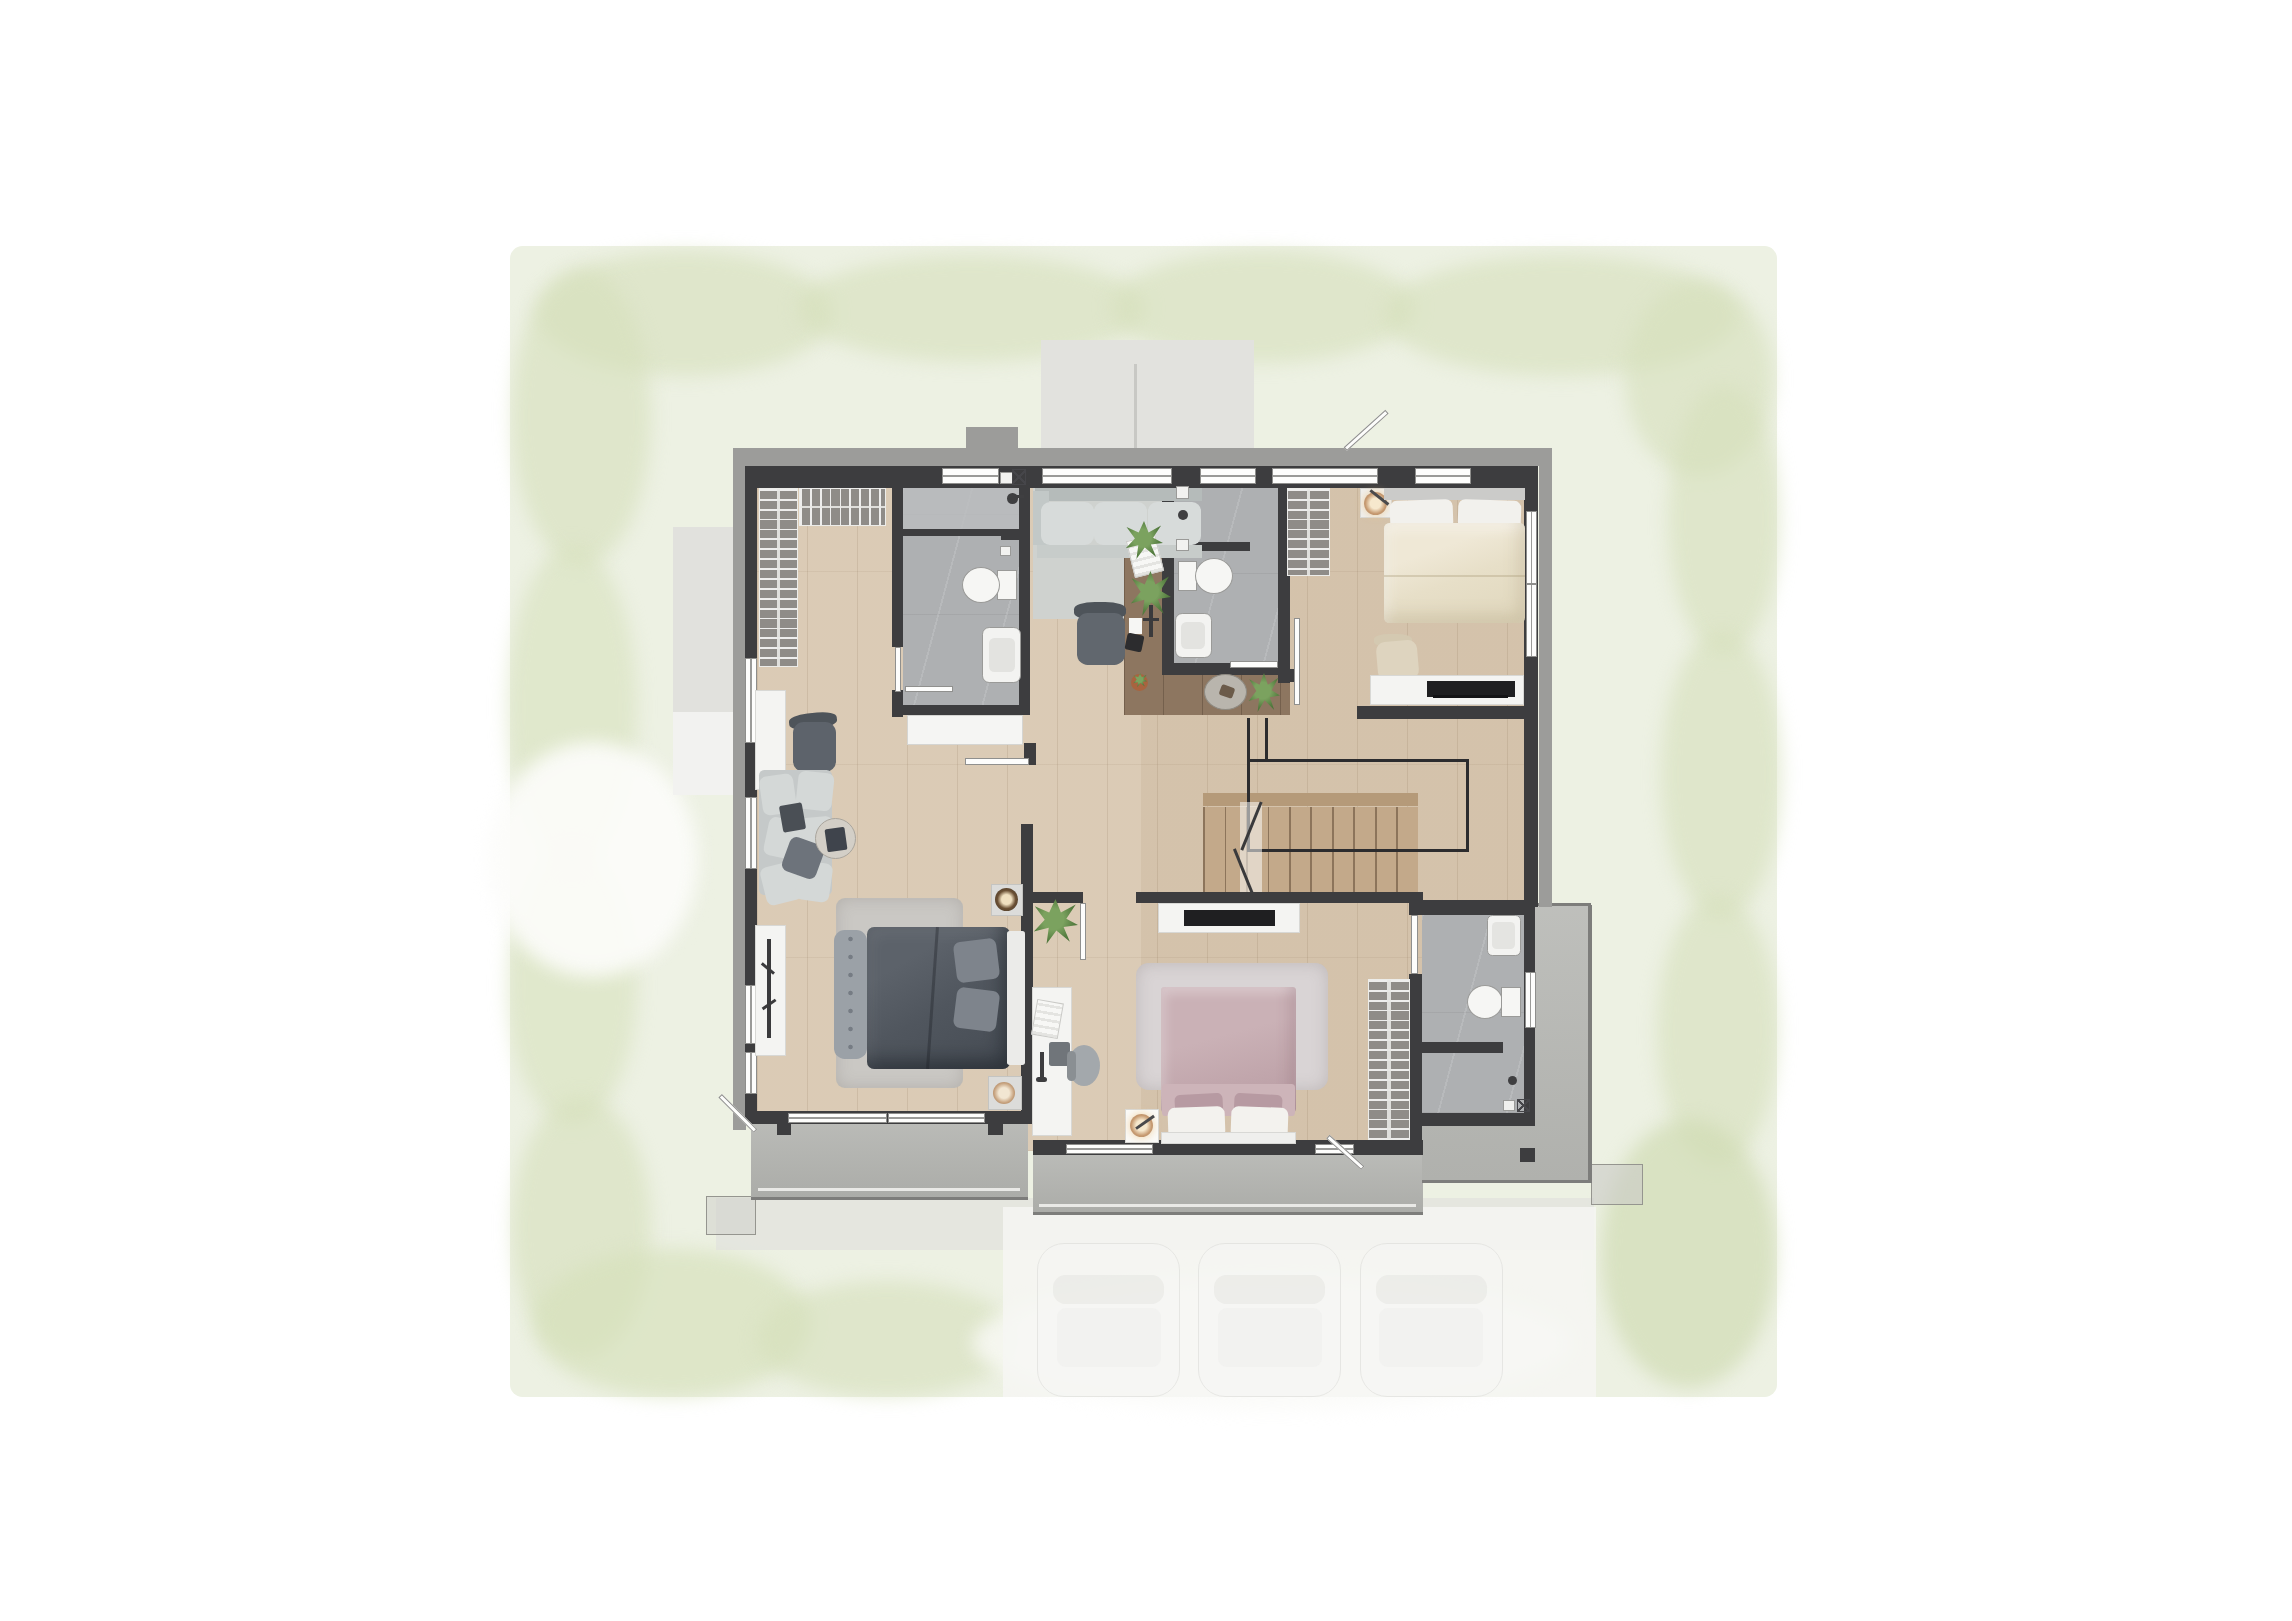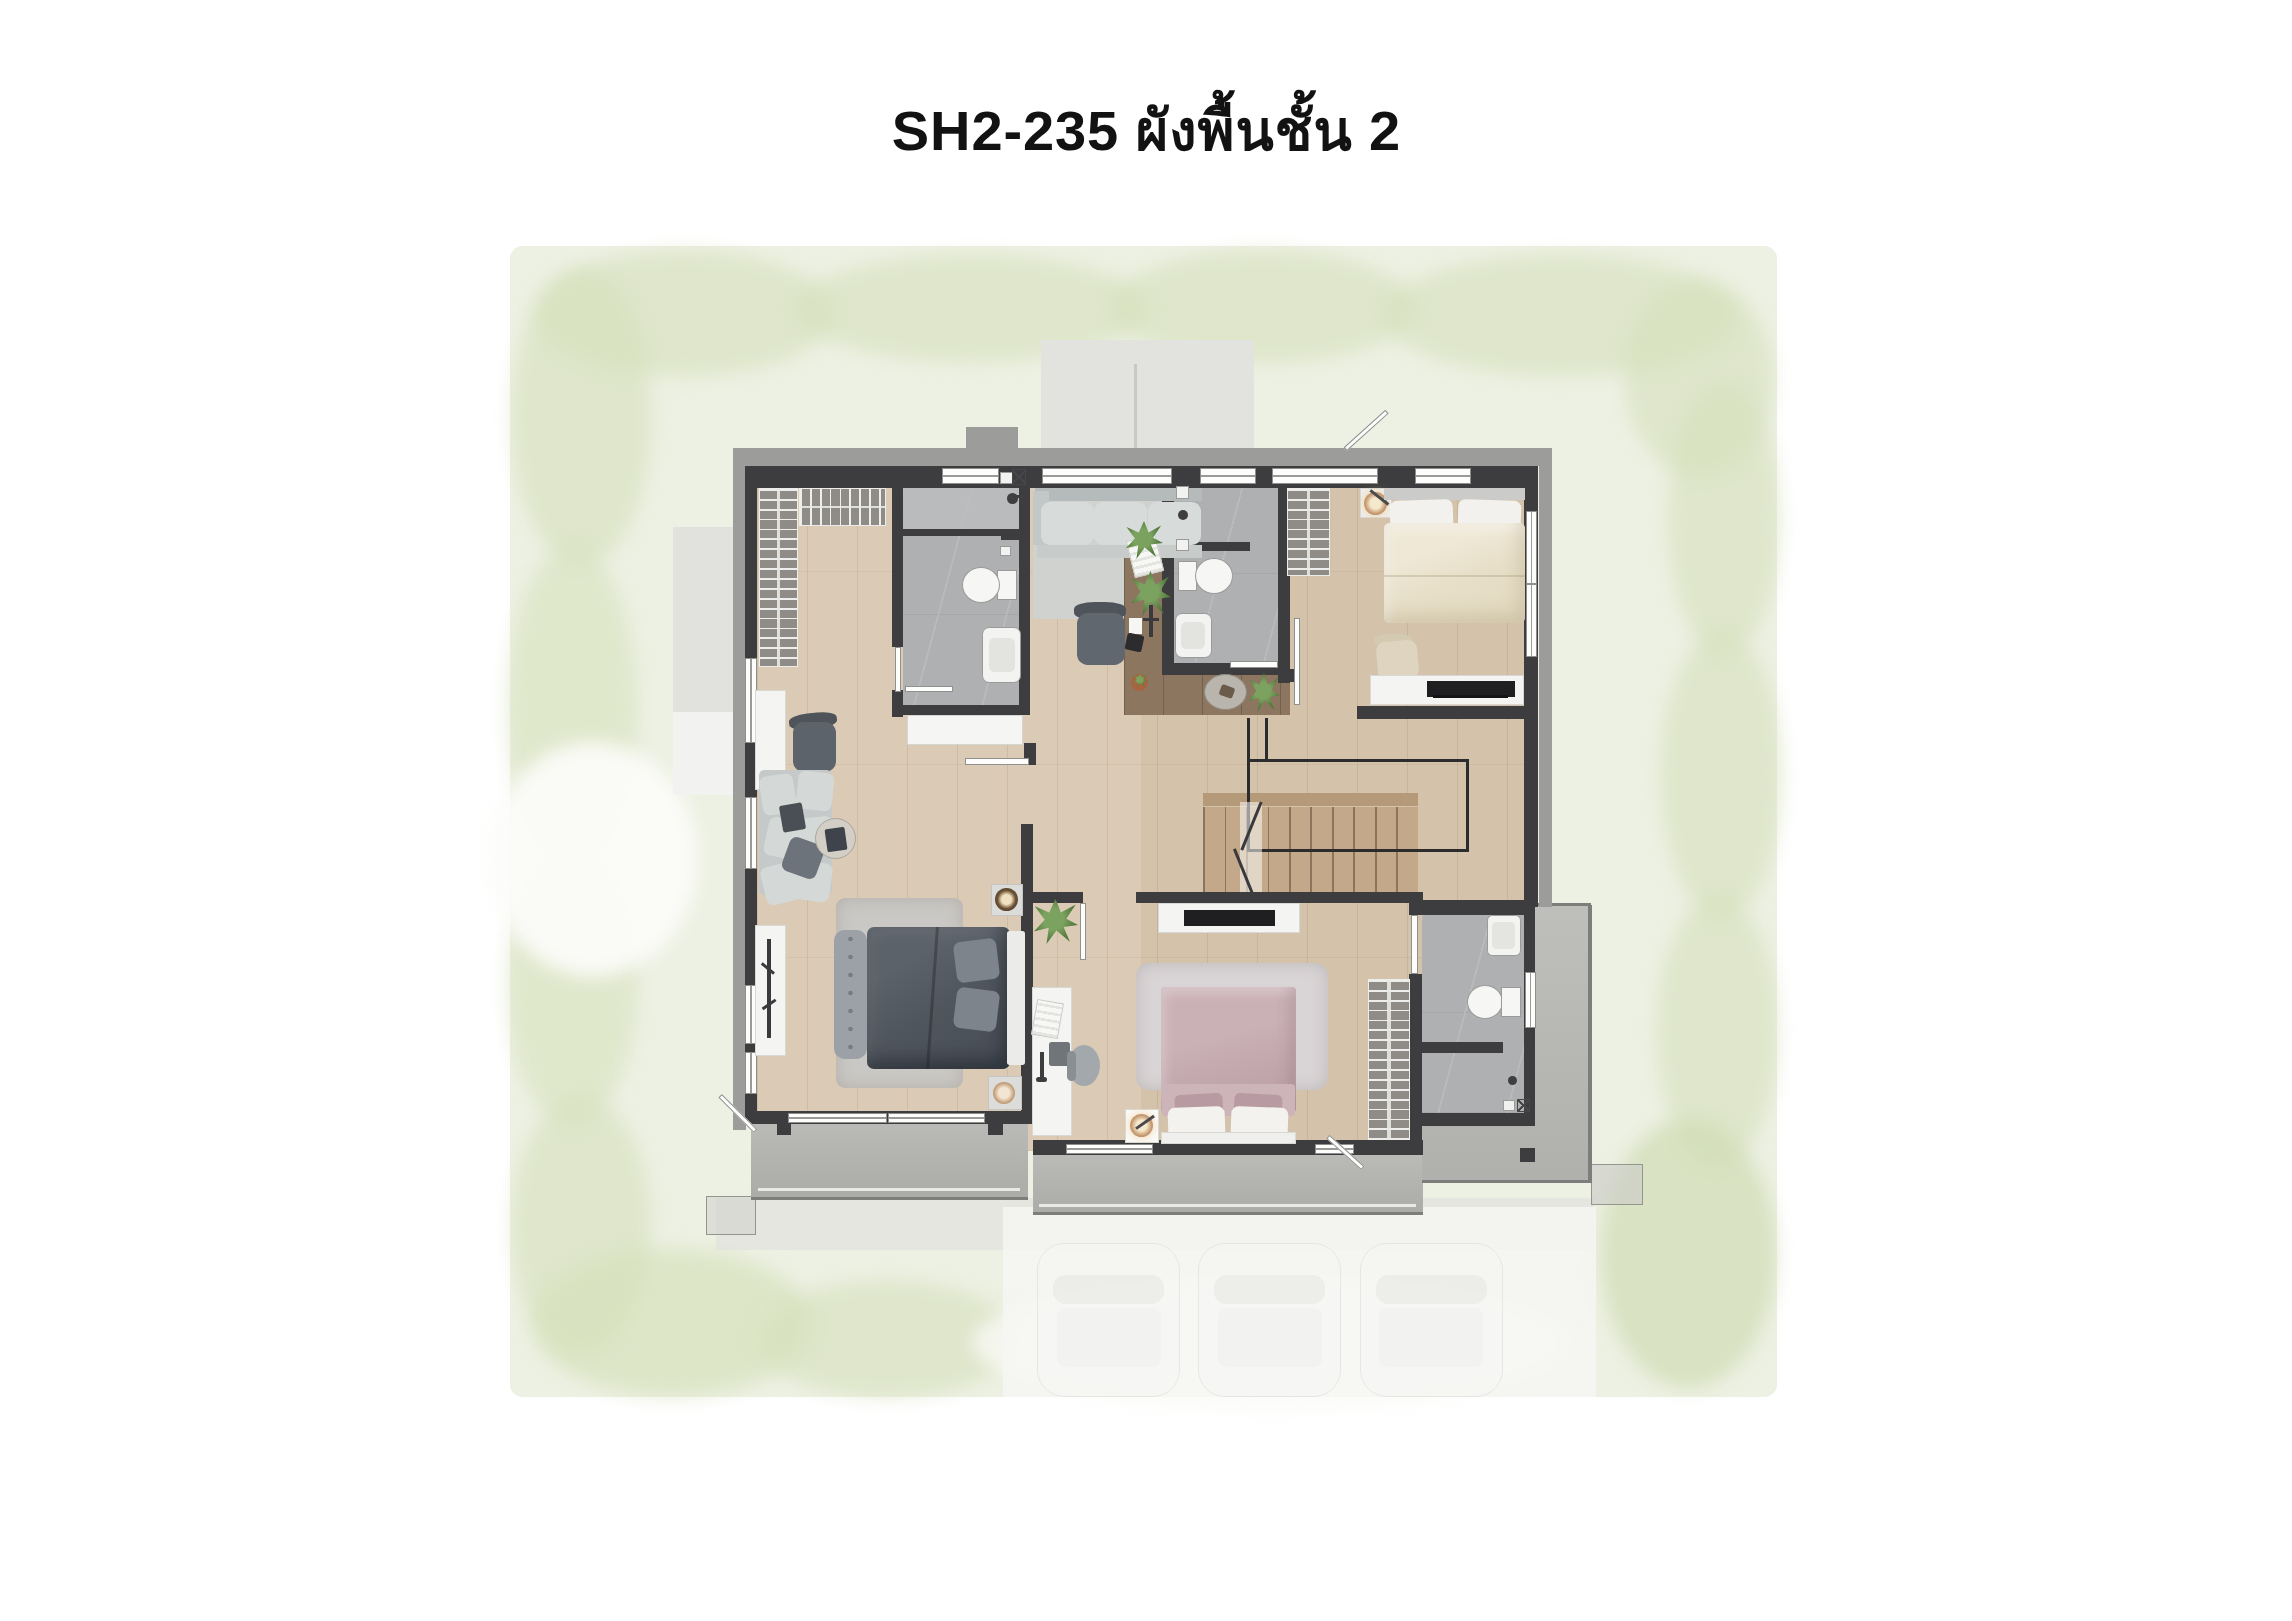--- a/index.html
+++ b/index.html
@@ -54,21 +54,20 @@
   .t-chaise{background-color:#9ba1a7;background-image:
      radial-gradient(circle 2.7px at 50% 9px, #767c84 0 1.8px, rgba(0,0,0,0) 2.7px);
      background-size:100% 18px;background-repeat:repeat-y;}
   .t-rug{box-shadow:inset 0 0 16px rgba(110,105,100,.25);}
   .t-car{opacity:.5;}
 </style>
 </head>
 <body>
 
 <div class="page">
-  <div class="title">SH2-235 ผังพื้นชั้น 2</div>
   <div class="plan">
       <div class="el t-rect" style="left: 510px; top: 246px; width: 1267px; height: 1151px; background-color: rgb(237, 241, 227); border-radius: 12.5px;"></div>
       <div class="el t-blob" style="left: 537px; top: 251px; width: 296px; height: 125px; background-color: rgba(213, 224, 186, 0.6);"></div>
       <div class="el t-blob" style="left: 797px; top: 255px; width: 349px; height: 107px; background-color: rgba(213, 224, 186, 0.6);"></div>
       <div class="el t-blob" style="left: 1111px; top: 251px; width: 304px; height: 112px; background-color: rgba(213, 224, 186, 0.6);"></div>
       <div class="el t-blob" style="left: 1384px; top: 255px; width: 354px; height: 121px; background-color: rgba(213, 224, 186, 0.6);"></div>
       <div class="el t-blob" style="left: 1625px; top: 282px; width: 148px; height: 193px; background-color: rgba(213, 224, 186, 0.6);"></div>
       <div class="el t-blob" style="left: 1668px; top: 385px; width: 112px; height: 269px; background-color: rgba(213, 224, 186, 0.6);"></div>
       <div class="el t-blob" style="left: 1661px; top: 631px; width: 121px; height: 287px; background-color: rgba(213, 224, 186, 0.6);"></div>
       <div class="el t-blob" style="left: 1657px; top: 896px; width: 121px; height: 269px; background-color: rgba(213, 224, 186, 0.6);"></div>

